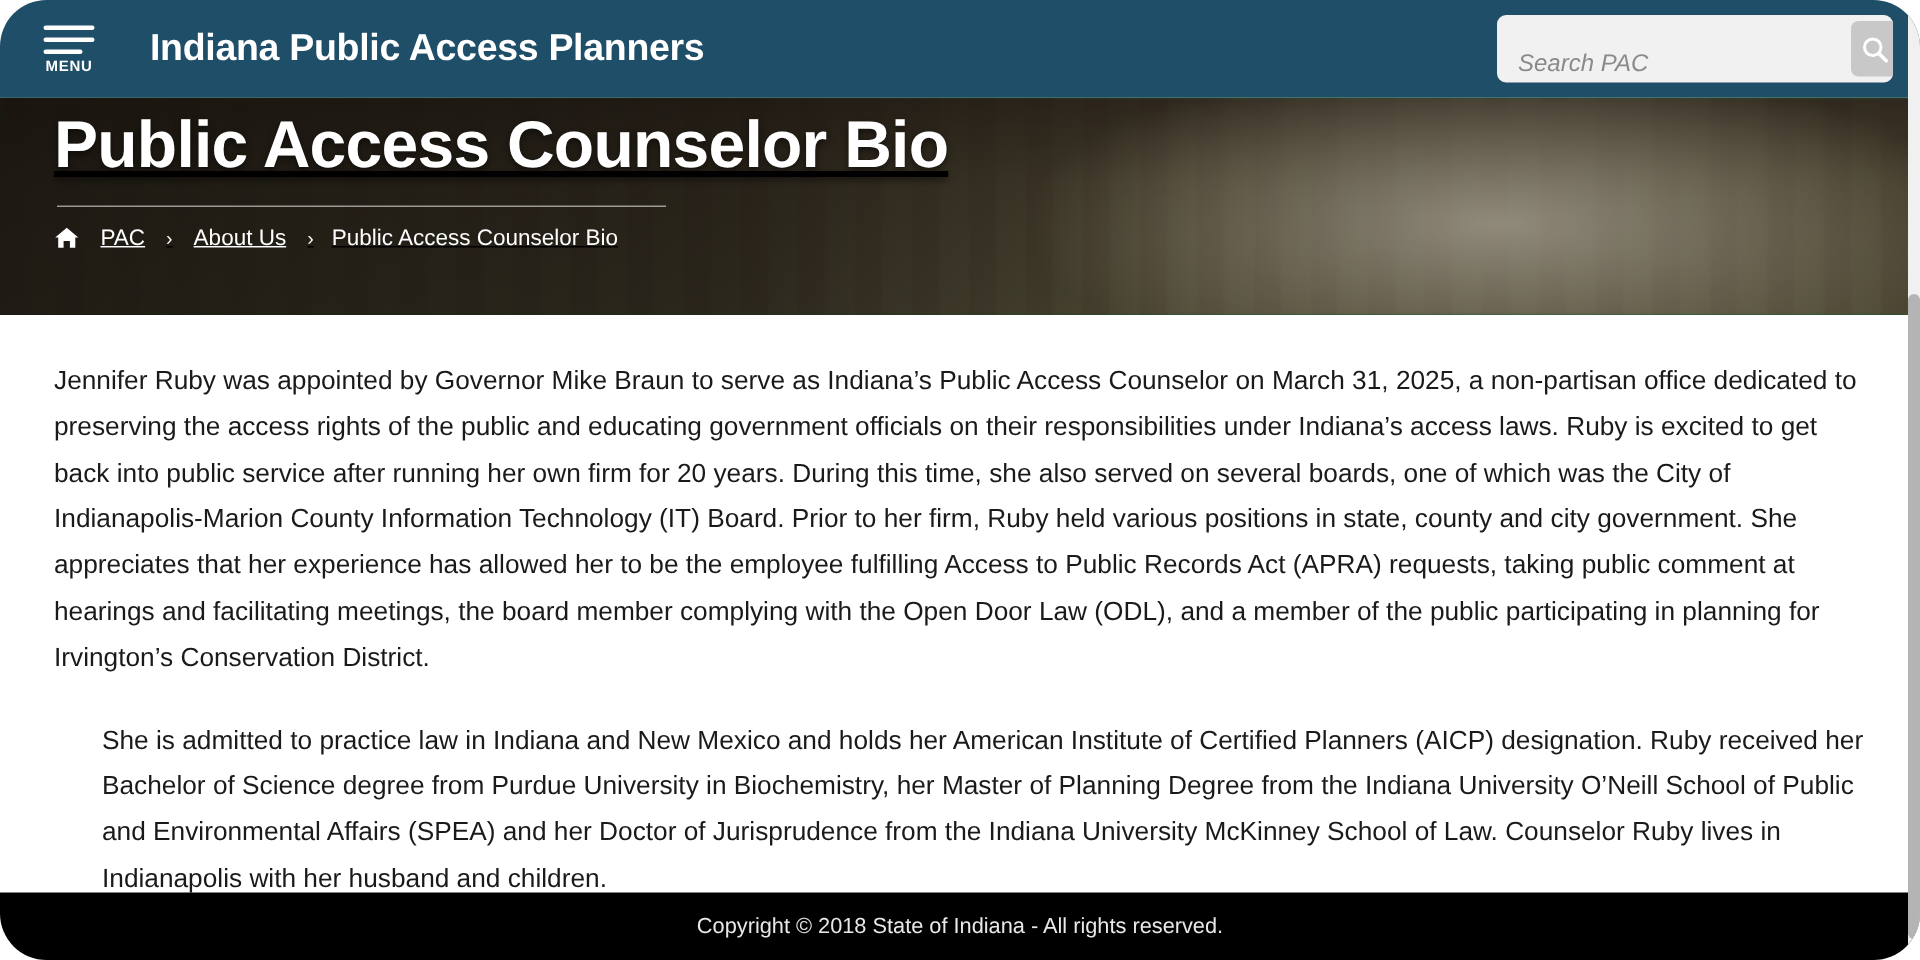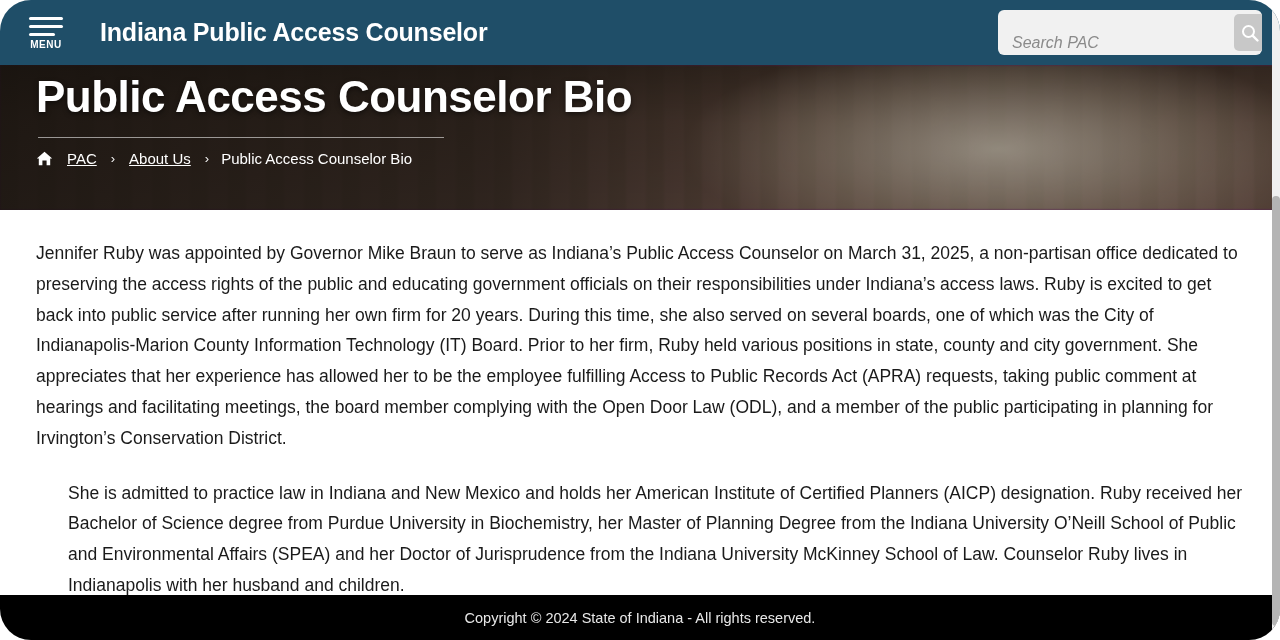--- a/index.html
+++ b/index.html
@@ -99,21 +99,22 @@
     align-items: center;
     justify-content: center;
     cursor: pointer;
   }
 
   
   .hero {
     position: relative;
     height: 145px;
     overflow: hidden;
-    background: #701a75;
+    background: #15803d;
+    text-decoration: underline;
   }
   .hero-bg {
     position: absolute;
     inset: 0;
     background:
       radial-gradient(ellipse 420px 150px at 78% 58%, rgba(226,218,200,0.85) 0%, rgba(190,178,155,0.45) 45%, rgba(90,74,58,0.1) 75%),
       linear-gradient(180deg, rgba(58,45,34,0.95) 0%, rgba(96,78,58,0.85) 40%, rgba(120,100,76,0.8) 100%),
       repeating-linear-gradient(90deg, rgba(40,30,22,0.55) 0px, rgba(40,30,22,0.55) 18px, rgba(130,110,85,0.35) 18px, rgba(130,110,85,0.35) 38px);
     filter: blur(1.2px);
   }
@@ -225,21 +226,21 @@
 
   <div class="header">
     <div class="menu-btn">
       <div class="menu-bars">
         <span></span>
           <span></span>
           <span></span>
       </div>
       <div class="menu-label">MENU</div>
     </div>
-    <div class="site-title">Indiana Public Access Counselor</div>
+    <div class="site-title">Indiana Public Access Planners</div>
 
     <div class="search-wrap">
       <input class="search-input" type="text" placeholder="Search PAC" style="">
       <button class="search-btn">
         <svg width="20" height="20" viewBox="0 0 20 20">
           <circle cx="8.5" cy="8.5" r="5.5" fill="none" stroke="#ffffff" stroke-width="2"></circle>
           <line x1="12.6" y1="12.6" x2="17.5" y2="17.5" stroke="#ffffff" stroke-width="2.4" stroke-linecap="round"></line>
         </svg>
       </button>
     </div>
@@ -265,20 +266,20 @@
       </div>
     </div>
   </div>
 
   <div class="main">
     <p>Jennifer Ruby was appointed by Governor Mike Braun to serve as Indiana’s Public Access Counselor on March 31, 2025, a non-partisan office dedicated to preserving the access rights of the public and educating government officials on their responsibilities under Indiana’s access laws. Ruby is excited to get back into public service after running her own firm for 20 years. During this time, she also served on several boards, one of which was the City of Indianapolis-Marion County Information Technology (IT) Board. Prior to her firm, Ruby held various positions in state, county and city government. She appreciates that her experience has allowed her to be the employee fulfilling Access to Public Records Act (APRA) requests, taking public comment at hearings and facilitating meetings, the board member complying with the Open Door Law (ODL), and a member of the public participating in planning for Irvington’s Conservation District.</p>
     <p>She is admitted to practice law in Indiana and New Mexico and holds her American Institute of Certified Planners (AICP) designation. Ruby received her Bachelor of Science degree from Purdue University in Biochemistry, her Master of Planning Degree from the Indiana University O’Neill School of Public and Environmental Affairs (SPEA) and her Doctor of Jurisprudence from the Indiana University McKinney School of Law. Counselor Ruby lives in Indianapolis with her husband and children.</p>
   </div>
 
   <div class="footer">
-    <div class="footer-text">Copyright © 2024 State of Indiana - All rights reserved.</div>
+    <div class="footer-text">Copyright © 2018 State of Indiana - All rights reserved.</div>
   </div>
 
   <div class="scrollbar">
     <div class="scroll-thumb"></div>
   </div>
 
 </div>
 
 </body></html>

